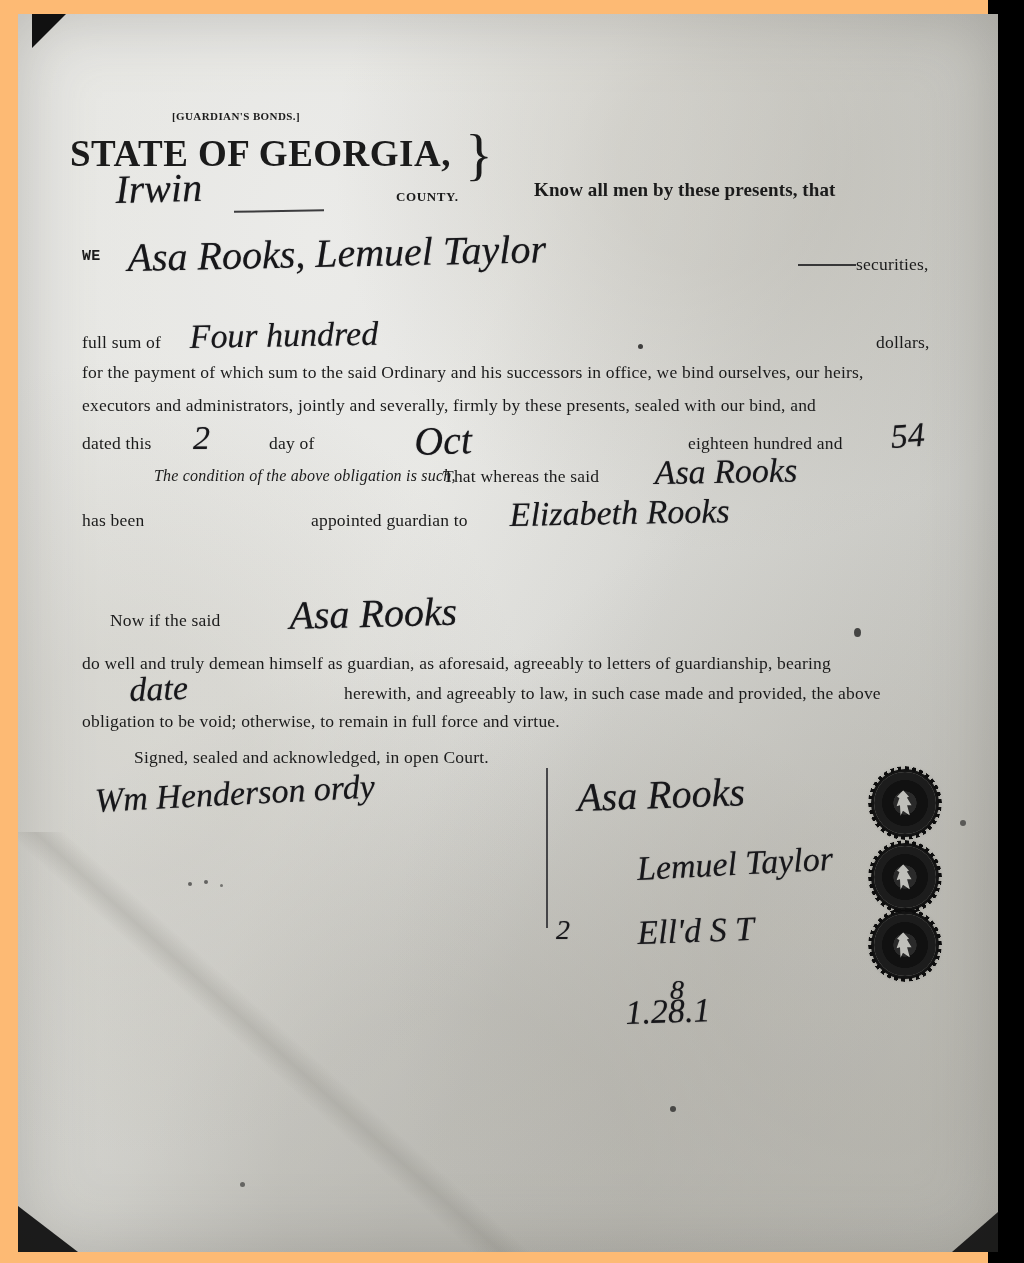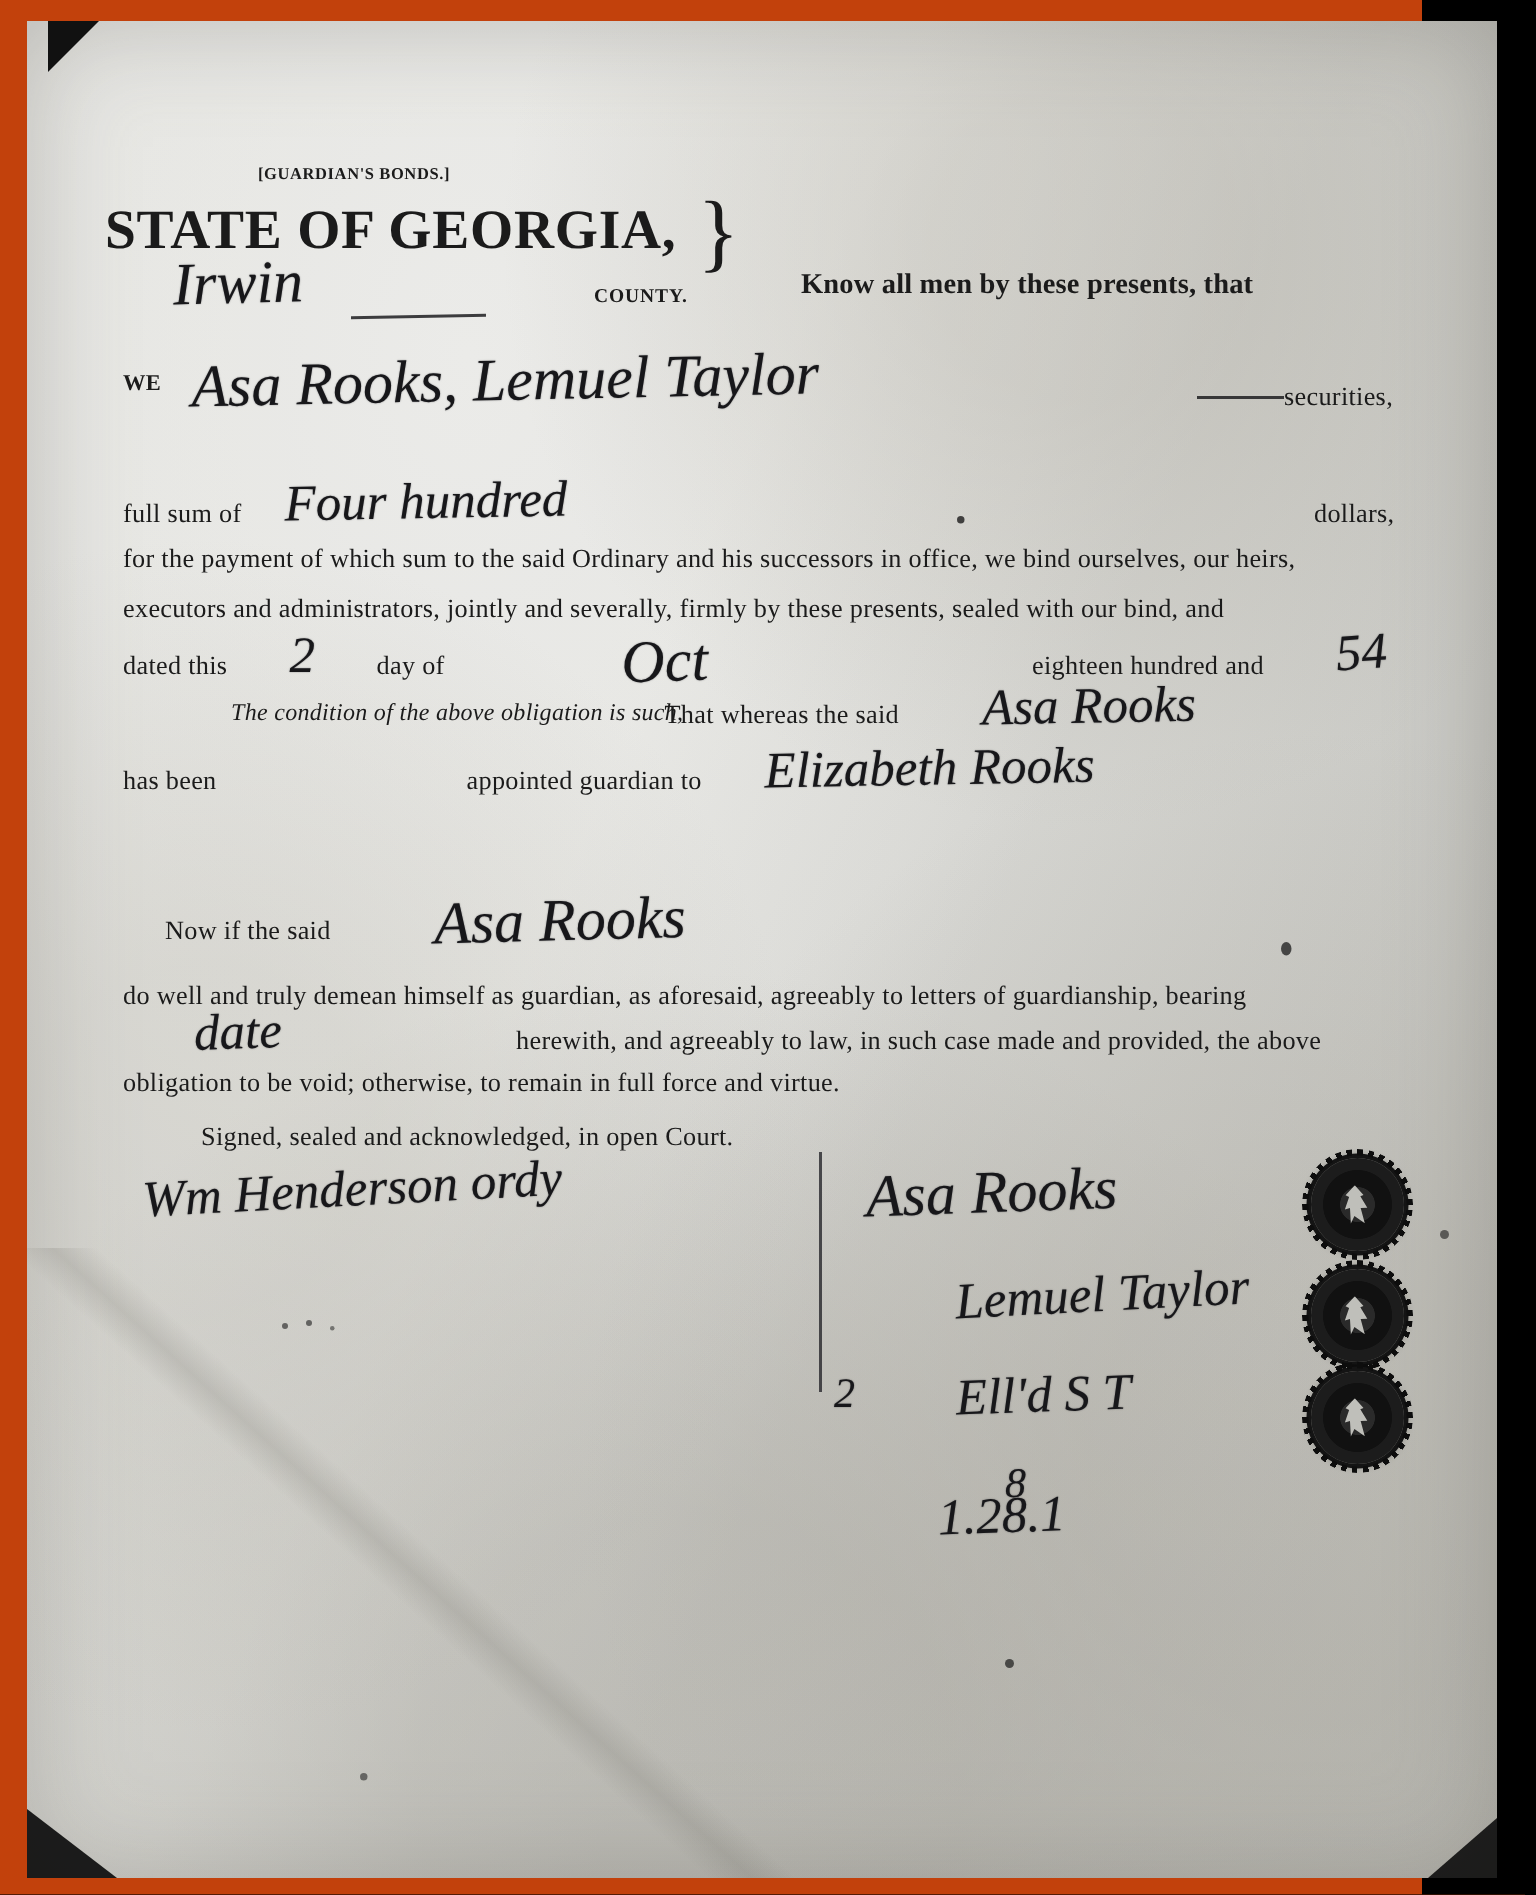--- a/index.html
+++ b/index.html
@@ -11,21 +11,22 @@
     width: 1024px;
     height: 1263px;
     overflow: hidden;
     font-family: "Liberation Serif", serif;
   }
 
   #scan {
     position: relative;
     width: 948px;
     height: 1263px;
-    background: #c2410c;
+    background: #fdba74;
+    padding-left: 40px;
   }
 
   
   #paper {
     position: absolute;
     left: 18px;
     top: 14px;
     width: 980px;
     height: 1238px;
     background:
@@ -201,21 +202,21 @@
 
     <div class="brace" style="left:447px; top:112px;">}</div>
 
     <div class="hand h1" style="left:98px; top:152px; transform: rotate(-1.5deg);">Irwin</div>
     <div class="ink-rule" style="left:216px; top:196px; width:90px; transform: rotate(-1deg);"></div>
 
     <div class="print small-caps" style="left:378px; top:175px;">COUNTY.</div>
 
     <div class="print know" style="left:516px; top:165px;">Know all men by these presents, that</div>
 
-    <div class="print body-line" style="left:64px; top:234px; font-weight:bold; font-size:15px;">WE</div>
+    <div class="print body-line" style="left:64px; top:234px; font-weight:bold; font-size:15px;font-family:Liberation Mono, monospace;">WE</div>
 
     <div class="hand h1" style="left:110px; top:220px; transform: rotate(-1.2deg);">Asa Rooks, Lemuel Taylor</div>
     <div class="ink-rule" style="left:780px; top:250px; width:58px;"></div>
 
     <div class="print body-line" style="left:838px; top:240px;">securities,</div>
 
 
     <div class="print body-line" style="left:64px; top:318px;">full sum of</div>
 
     <div class="hand h2" style="left:172px; top:304px; transform: rotate(-1deg);">Four hundred</div>
@@ -224,21 +225,21 @@
     <div class="print body-line" style="left:858px; top:318px;">dollars,</div>
 
     <div class="print body-line" style="left:64px; top:348px;">for the payment of which sum to the said Ordinary and his successors in office, we bind ourselves, our heirs,</div>
 
     <div class="print body-line" style="left:64px; top:381px;">executors and administrators, jointly and severally, firmly by these presents, sealed with our bind, and</div>
 
     <div class="print body-line" style="left:64px; top:419px;">dated this</div>
 
     <div class="hand h2" style="left:175px; top:405px;">2</div>
 
-    <div class="print body-line" style="left:233px; top:419px;">day of</div>
+    <div class="print body-line" style="left:251px; top:419px;">day of</div>
 
     <div class="hand h1" style="left:397px; top:404px; transform: rotate(-2deg);">Oct</div>
 
     <div class="print body-line" style="left:670px; top:419px;">eighteen hundred and</div>
 
     <div class="hand h2" style="left:874px; top:404px; transform: rotate(-4deg);">54</div>
 
     <div class="print italic-cond" style="left:92px; top:453px;margin-left:44px;">The condition of the above obligation is such,</div>
 
     <div class="print body-line" style="left:390px; top:452px;margin-left:35px;">That whereas the said</div>

